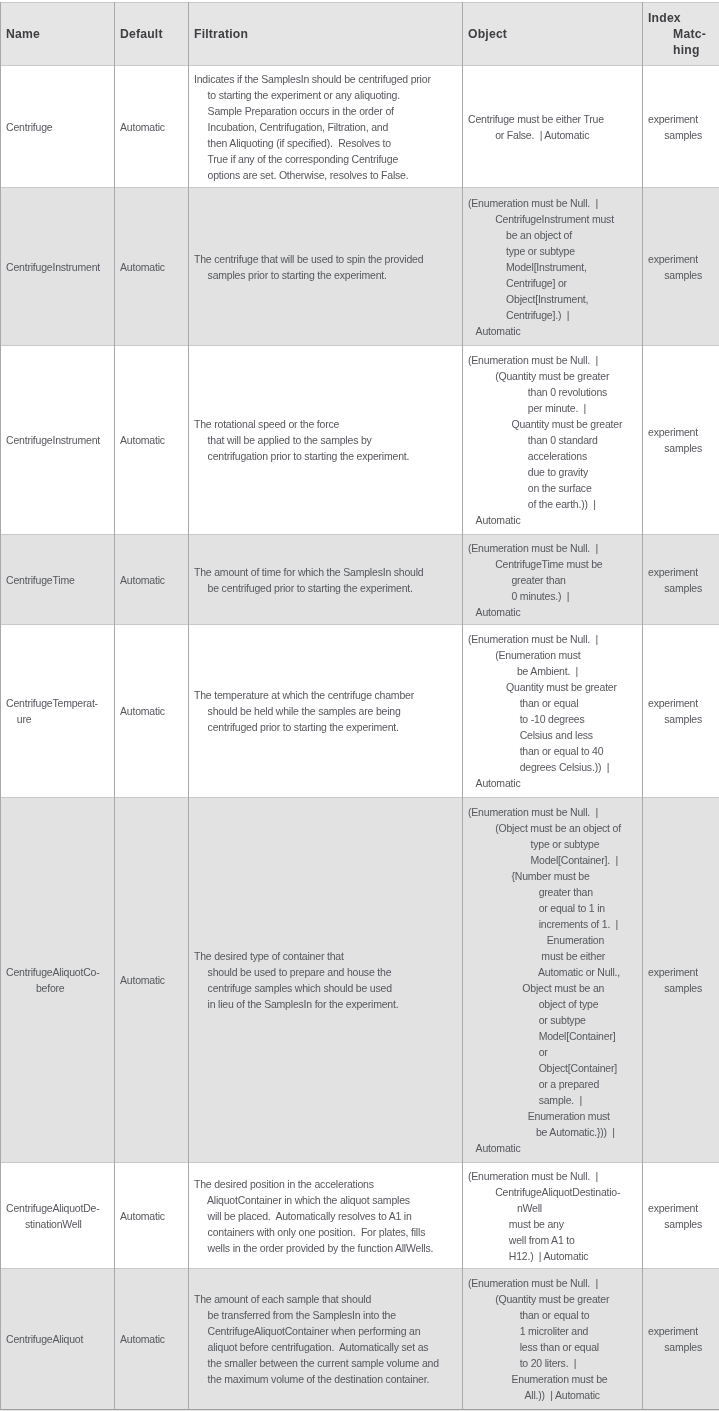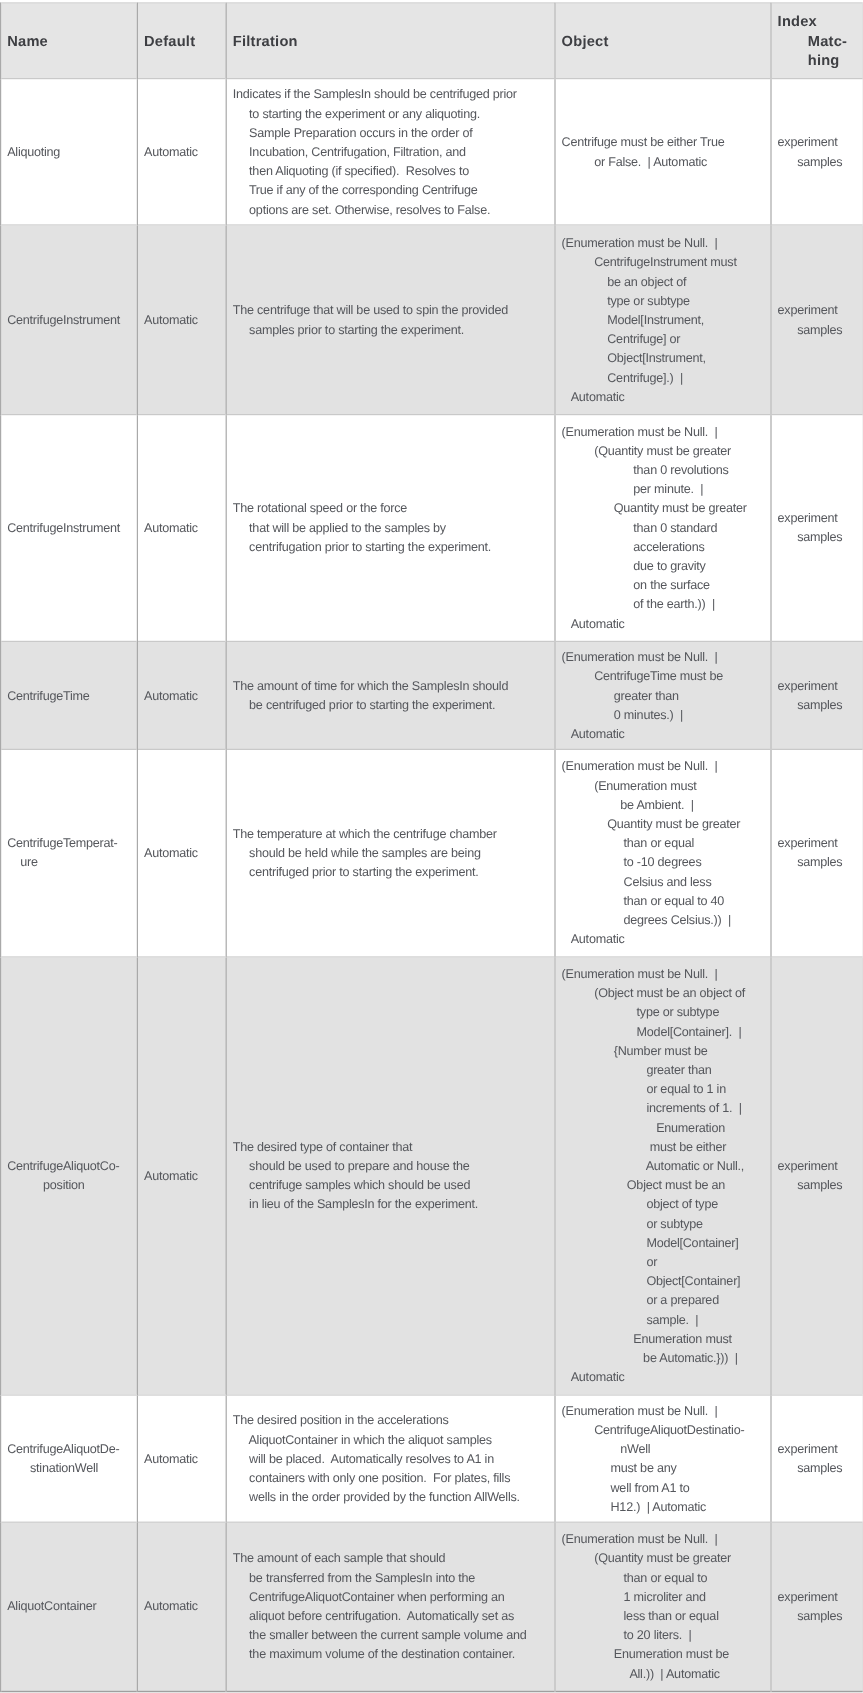--- a/index.html
+++ b/index.html
@@ -57,21 +57,21 @@
       <th>Default</th>
       <th>Filtration</th>
       <th>Object</th>
       <th>Index
        Matc-
        hing</th>
     </tr>
   </thead>
   <tbody>
     <tr style="height:122px">
-      <td class="c-name">Aliquoting</td>
+      <td class="c-name">Centrifuge</td>
       <td class="c-default">Automatic</td>
       <td class="c-desc">Indicates if the SamplesIn should be centrifuged prior
      to starting the experiment or any aliquoting.
      Sample Preparation occurs in the order of
      Incubation, Centrifugation, Filtration, and
      then Aliquoting (if specified).  Resolves to
      True if any of the corresponding Centrifuge
      options are set. Otherwise, resolves to False.</td>
       <td class="c-pattern">Centrifuge must be either True
           or False.  | Automatic</td>
@@ -143,21 +143,21 @@
                    to -10 degrees
                    Celsius and less
                    than or equal to 40
                    degrees Celsius.))  |
    Automatic</td>
       <td class="c-index">experiment
       samples</td>
     </tr>
     <tr class="alt" style="height:365px">
       <td class="c-name">CentrifugeAliquotCo-
-           position</td>
+           before</td>
       <td class="c-default">Automatic</td>
       <td class="c-desc">The desired type of container that
      should be used to prepare and house the
      centrifuge samples which should be used
      in lieu of the SamplesIn for the experiment.</td>
       <td class="c-pattern">(Enumeration must be Null.  |
           (Object must be an object of
                        type or subtype
                        Model[Container].  |
                 {Number must be
@@ -193,21 +193,21 @@
       <td class="c-pattern">(Enumeration must be Null.  |
           CentrifugeAliquotDestinatio-
                   nWell
                must be any
                well from A1 to
                H12.)  | Automatic</td>
       <td class="c-index">experiment
       samples</td>
     </tr>
     <tr class="alt" style="height:141px">
-      <td class="c-name">AliquotContainer</td>
+      <td class="c-name">CentrifugeAliquot</td>
       <td class="c-default">Automatic</td>
       <td class="c-desc">The amount of each sample that should
      be transferred from the SamplesIn into the
      CentrifugeAliquotContainer when performing an
      aliquot before centrifugation.  Automatically set as
      the smaller between the current sample volume and
      the maximum volume of the destination container.</td>
       <td class="c-pattern">(Enumeration must be Null.  |
           (Quantity must be greater
                    than or equal to

